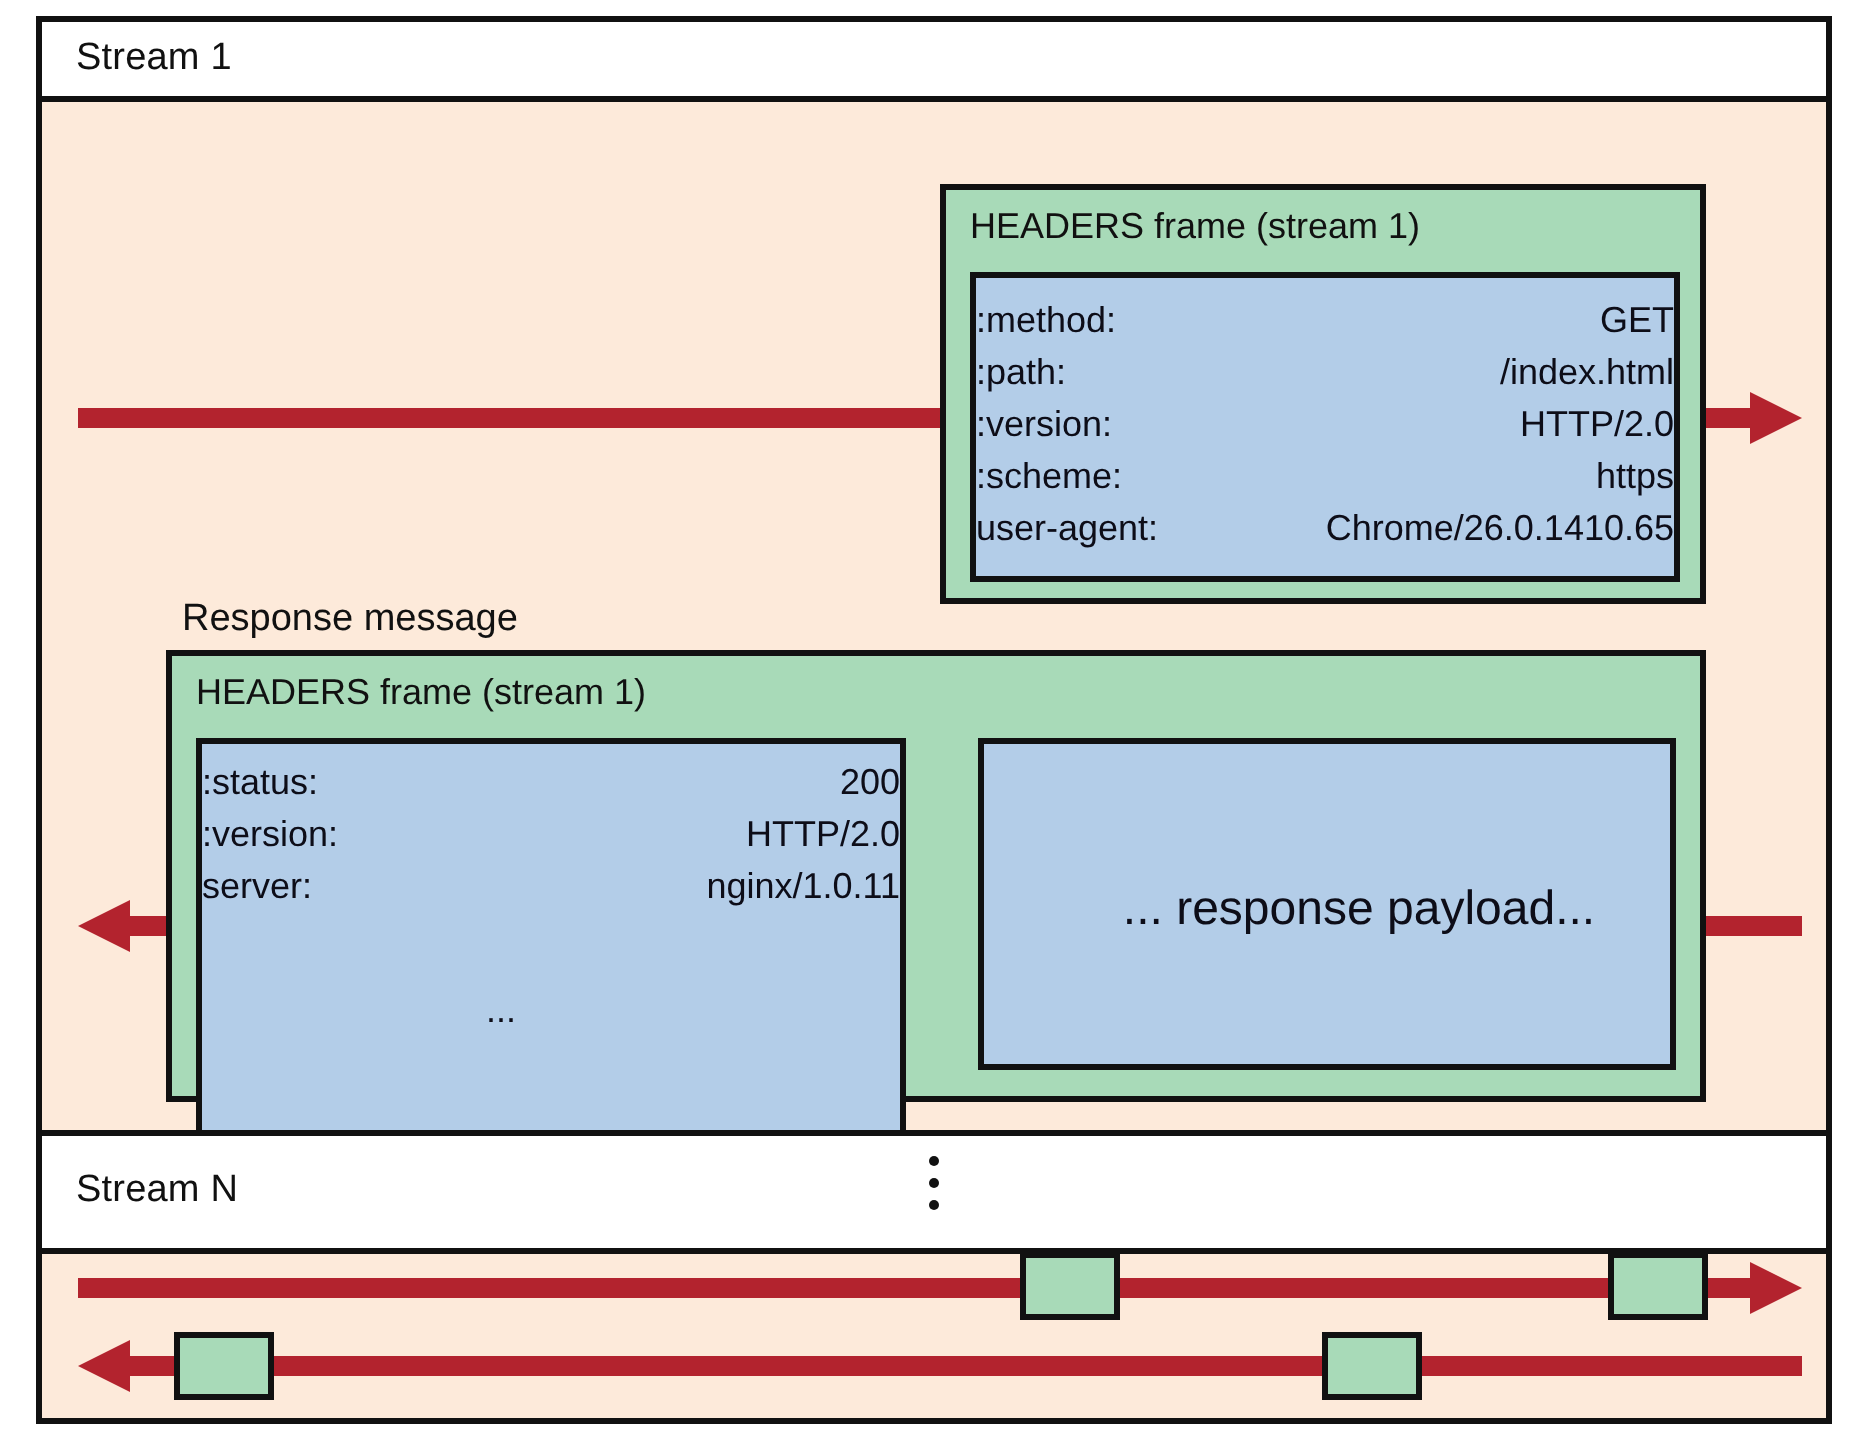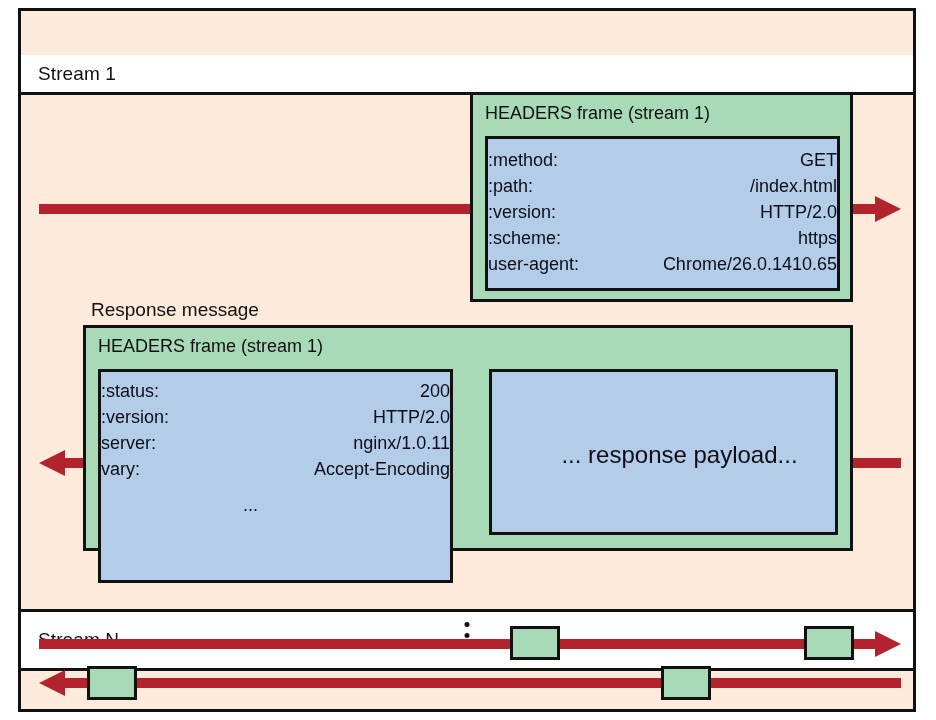--- a/index.html
+++ b/index.html
@@ -34,21 +34,20 @@
   }
 
   
   .stream-title-bar {
     position: absolute;
     left: 0;
     width: 100%;
     background: #ffffff;
     border-bottom: 3px solid #111111;
     box-sizing: border-box;
-    margin-top: 44px;
   }
   .stream-title-text {
     position: absolute;
     left: 17px;
     top: 50%;
     transform: translateY(-52%);
     font-size: 19px;
     color: #111111;
     letter-spacing: 0.1px;
     white-space: nowrap;
@@ -239,24 +238,20 @@
               <td class="v">200</td>
             </tr>
             <tr>
               <td class="k">:version:</td>
               <td class="v">HTTP/2.0</td>
             </tr>
             <tr>
               <td class="k">server:</td>
               <td class="v">nginx/1.0.11</td>
             </tr>
-            <tr>
-              <td class="k">vary:</td>
-              <td class="v">Accept-Encoding</td>
-            </tr>
           </tbody>
         </table>
         <div class="hdr-ellipsis" style="left:142px; top:123px;">...</div>
       </div>
 
       <div class="blue-box" style="left:403px; top:41px; width:349px; height:166px;">
         <div class="payload-text" style="top:69px;">... response payload...</div>
       </div>
     </div>
 

